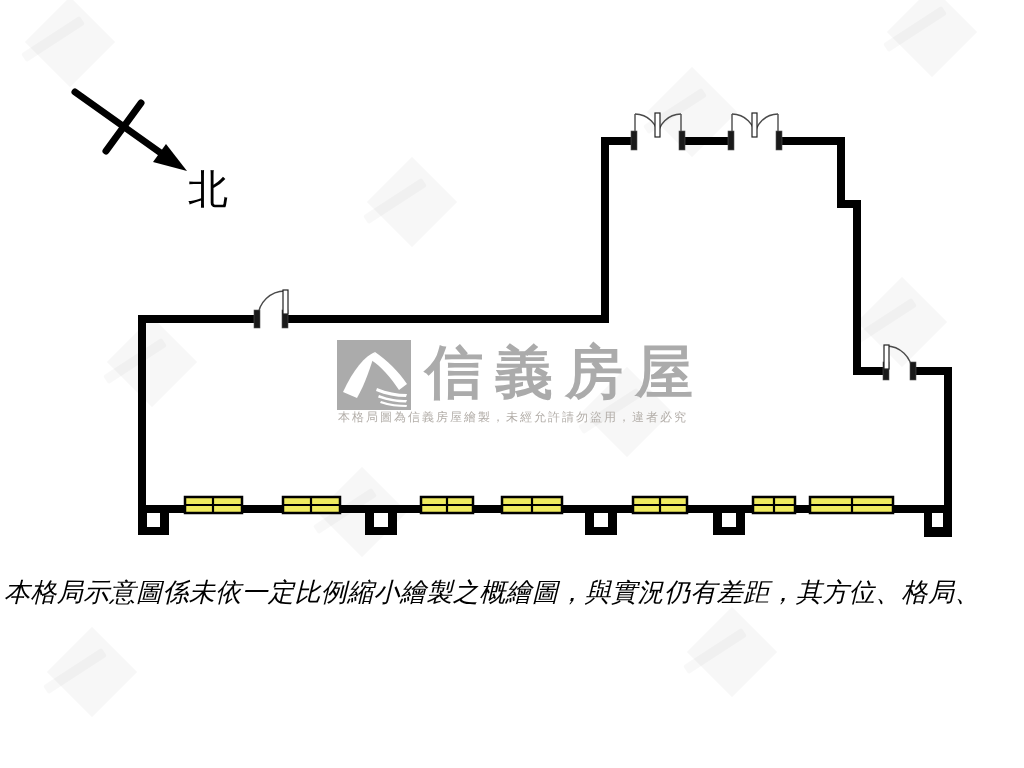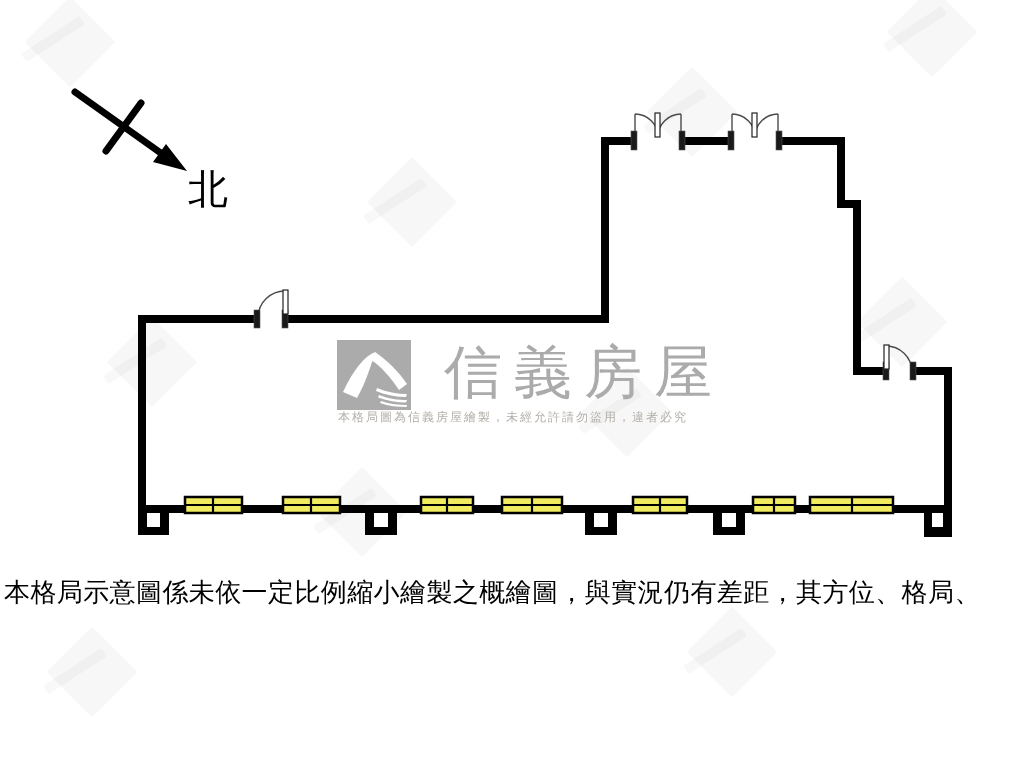--- a/index.html
+++ b/index.html
@@ -28,34 +28,34 @@
   .pillar-outer{fill:var(--wall,#000);}
   .pillar-inner{fill:#ffffff;}
   .north-label{
     position:absolute;left:188px;top:162px;font-size:40px;color:#000;z-index:3;
     font-family:"Liberation Serif","DejaVu Serif",serif;
   }
   .logo{position:absolute;left:337px;top:338px;z-index:1;}
   .logo-mark{position:absolute;left:0;top:2px;width:74px;height:70px;background:var(--logo-gray,#ABABAB);}
   .logo-brand{
     position:absolute;left:88px;top:-4px;white-space:nowrap;
-    font-size:58px;font-weight:400;letter-spacing:12px;color:var(--logo-gray,#A9A9A9);
-    font-family:"Liberation Serif","DejaVu Serif",serif;
-    margin-left:19px;
+    font-size:58px;font-weight:700;letter-spacing:12px;color:var(--logo-gray,#A9A9A9);
+    font-family:"Liberation Serif","DejaVu Serif",serif;
   }
   .logo-caption{
     position:absolute;left:1px;top:71px;white-space:nowrap;
     font-size:12px;letter-spacing:2px;color:var(--caption-gray,#B3AEA9);
     font-family:"Liberation Sans","DejaVu Sans",sans-serif;
     text-align:right;
   }
   .disclaimer{
     position:absolute;left:4px;top:576px;width:1016px;z-index:3;
     font-size:26px;line-height:33px;color:var(--text,#000);letter-spacing:0.4px;
     font-family:"Liberation Serif","DejaVu Serif",serif;
+    font-style:italic;
   }
 </style>
 </head>
 <body>
 
 <div class="canvas">
 
   <div class="bgwm">
     <div class="tile" style="left:38px;top:10px"></div>
       <div class="tiletxt" style="left:18px;top:34px"></div>

